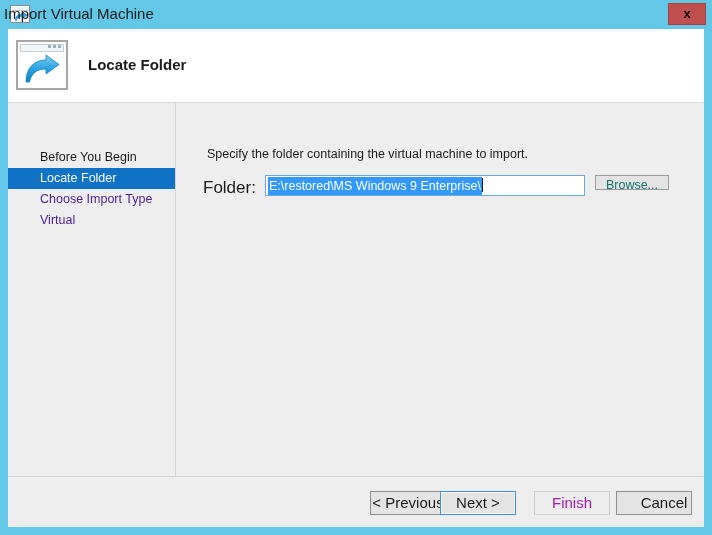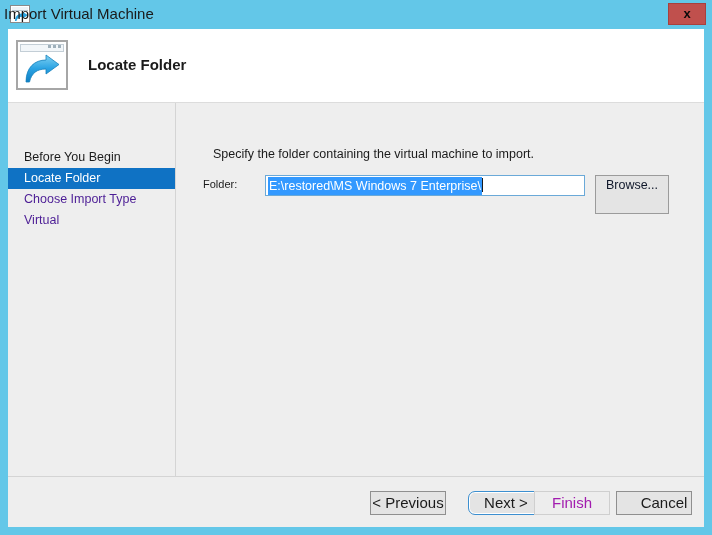--- a/index.html
+++ b/index.html
@@ -144,21 +144,21 @@
     left: 0; top: 0;
     width: 168px;
     height: 373px;
     border-right: 1px solid #d4d4d4;
     box-sizing: border-box;
   }
   .side-item {
     position: relative;
     height: 21px;
     line-height: 21px;
-    padding-left: 16px;
+    padding-left: 32px;
     font-size: 12.5px;
     color: #1b1b1b;
     white-space: nowrap;
     font-family: "Liberation Sans", sans-serif;
     cursor: default;
   }
   .side-item.first { margin-top: 44px; }
   .side-item.dim { color: #4c1d95; }
   .side-item.active {
     background: #0f72c4;
@@ -167,35 +167,35 @@
   }
 
   .content {
     position: absolute;
     left: 169px; top: 0;
     width: 527px;
     height: 373px;
   }
   .content-intro {
     position: absolute;
-    left: 36px; top: 44px;
+    left: 30px; top: 44px;
     font-size: 12.5px;
     color: #1b1b1b;
     font-family: "Liberation Sans", sans-serif;
   }
   .folder-row {
     position: absolute;
     left: 26px; top: 72px;
     width: 495px;
     height: 22px;
   }
   .folder-label {
     position: absolute;
     left: 0; top: 3px;
-    font-size: 11px;
+    font-size: 17px;
     color: #1b1b1b;
     font-family: "Liberation Sans", sans-serif;
   }
   .folder-input {
     position: absolute;
     left: 62px; top: 0;
     width: 320px;
     height: 21px;
     background: #ffffff;
     border: 1px solid #6aa9d8;
@@ -218,26 +218,26 @@
     display: inline-block;
     width: 1px;
     height: 14px;
     background: #1b1b1b;
     vertical-align: -2px;
   }
   .browse-button {
     position: absolute;
     left: 392px; top: 0;
     width: 74px;
-    height: 39px;
+    height: 15px;
     background: #e4e4e4;
     border: 1px solid #9b9b9b;
     box-sizing: border-box;
     font-size: 12.5px;
-    color: #0f172a;
+    color: #0f766e;
     line-height: 19px;
     text-align: center;
     cursor: pointer;
     font-family: "Liberation Sans", sans-serif;
   }
 
   
   .footer {
     position: absolute;
     left: 0; top: 447px;
@@ -266,21 +266,21 @@
     border: 1px solid #3c8fd0;
     box-shadow: inset 0 0 0 1px #ffffff;
   }
   .btn.disabled {
     color: #a21caf;
     border: 1px solid #cfcfcf;
     background: #ededed;
     cursor: default;
   }
   .btn-prev   { left: 362px; }
-  .btn-next   { left: 460px; border-radius: 7px; }
+  .btn-next   { left: 432px; }
   .btn-finish { left: 526px; }
   .btn-cancel { left: 608px; padding-left: 20px; }
 </style>
 </head>
 <body>
 
 <div class="window">
 
   <div class="titlebar">
     <div class="titlebar-icon">
@@ -333,21 +333,21 @@
           <span>Virtual</span>
         </div>
       </div>
 
       <div class="content">
         <div class="content-intro">Specify the folder containing the virtual machine to import.</div>
 
         <div class="folder-row">
           <div class="folder-label">Folder:</div>
           <div class="folder-input">
-            <span class="sel">E:\restored\MS Windows 7 Enterprise\</span><span class="caret"></span>
+            <span class="sel">E:\restored\MS Windows 9 Enterprise\</span><span class="caret"></span>
           </div>
           <div class="browse-button">Browse...</div>
         </div>
       </div>
 
     </div>
 
     <div class="footer">
       <div class="btn btn-prev">&lt; Previous</div>
       <div class="btn btn-next focused">Next &gt;</div>

